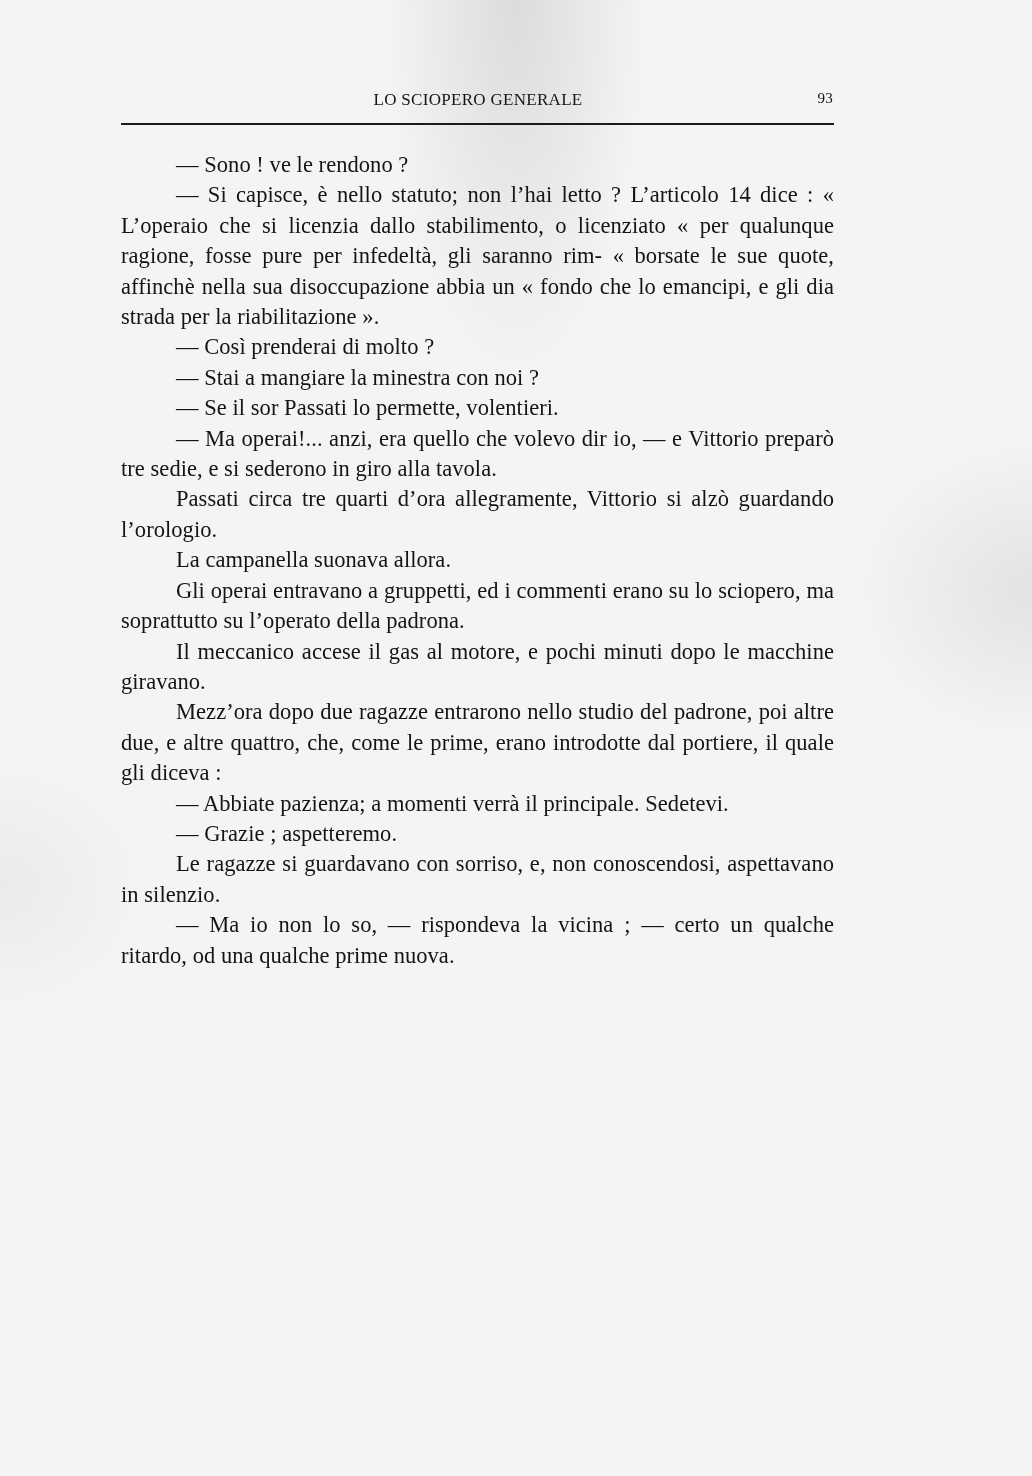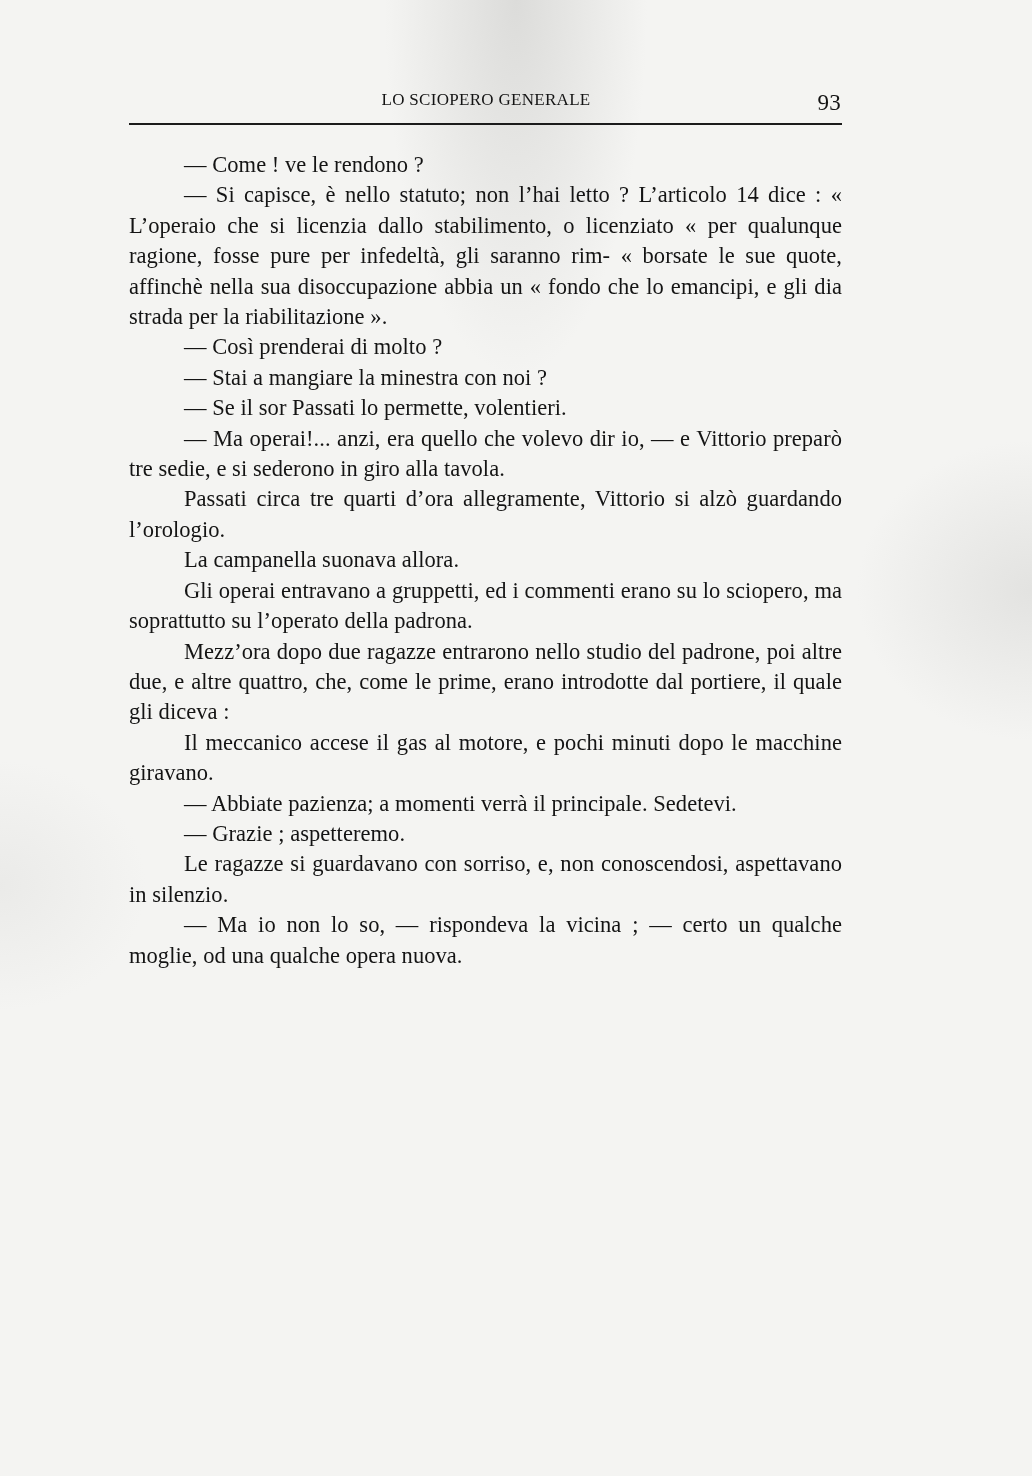--- a/index.html
+++ b/index.html
@@ -14,21 +14,21 @@
       background: #f4f4f2;
       background-image:
         radial-gradient(ellipse at 50% 0%, rgba(200,200,198,0.55) 0%, rgba(244,244,242,0) 18%),
         radial-gradient(ellipse at 100% 40%, rgba(215,215,213,0.6) 0%, rgba(244,244,242,0) 12%),
         radial-gradient(ellipse at 0% 60%, rgba(225,225,223,0.5) 0%, rgba(244,244,242,0) 10%);
       font-family: "Liberation Serif", "DejaVu Serif", serif;
       color: #141414;
     }
     .page {
       position: absolute;
-      left: 8px; top: 0;
+      left: 0; top: 0;
       width: 880px;
       height: 1476px;
       padding-left: 20px;
     }
     .running-head {
       position: absolute;
       left: 123px;
       width: 710px;
       top: 90px;
       height: 24px;
@@ -39,21 +39,21 @@
       position: absolute;
       left: 0;
       width: 710px;
       text-align: center;
       top: 0;
     }
     .page-number {
       position: absolute;
       right: 0;
       top: 0;
-      font-size: 23px;
+      font-size: 15px;
     }
     .head-rule {
       position: absolute;
       left: 121px;
       width: 713px;
       top: 123px;
       height: 0;
       border-top: 2px solid #1b1b1b;
     }
     .text-block {
@@ -76,29 +76,29 @@
 <body>
 
 <div class="page">
   <div class="running-head">
     <span class="running-title">LO SCIOPERO GENERALE</span>
     <span class="page-number">93</span>
   </div>
   <div class="head-rule"></div>
 
   <div class="text-block">
-    <p>— Come ! ve le rendono ?</p>
+    <p>— Sono ! ve le rendono ?</p>
     <p>— Si capisce, è nello statuto; non l’hai letto ? L’articolo 14 dice : « L’operaio che si licenzia dallo stabilimento, o licenziato « per qualunque ragione, fosse pure per infedeltà, gli saranno rim- « borsate le sue quote, affinchè nella sua disoccupazione abbia un « fondo che lo emancipi, e gli dia strada per la riabilitazione ».</p>
     <p>— Così prenderai di molto ?</p>
     <p>— Stai a mangiare la minestra con noi ?</p>
     <p>— Se il sor Passati lo permette, volentieri.</p>
     <p>— Ma operai!... anzi, era quello che volevo dir io, — e Vittorio preparò tre sedie, e si sederono in giro alla tavola.</p>
     <p>Passati circa tre quarti d’ora allegramente, Vittorio si alzò guardando l’orologio.</p>
     <p>La campanella suonava allora.</p>
     <p>Gli operai entravano a gruppetti, ed i commenti erano su lo sciopero, ma soprattutto su l’operato della padrona.</p>
+    <p>Il meccanico accese il gas al motore, e pochi minuti dopo le macchine giravano.</p>
     <p>Mezz’ora dopo due ragazze entrarono nello studio del padrone, poi altre due, e altre quattro, che, come le prime, erano introdotte dal portiere, il quale gli diceva :</p>
-    <p>Il meccanico accese il gas al motore, e pochi minuti dopo le macchine giravano.</p>
     <p>— Abbiate pazienza; a momenti verrà il principale. Sedetevi.</p>
     <p>— Grazie ; aspetteremo.</p>
     <p>Le ragazze si guardavano con sorriso, e, non conoscendosi, aspettavano in silenzio.</p>
-    <p>— Ma io non lo so, — rispondeva la vicina ; — certo un qualche moglie, od una qualche opera nuova.</p>
+    <p>— Ma io non lo so, — rispondeva la vicina ; — certo un qualche ritardo, od una qualche prime nuova.</p>
   </div>
 </div>
 
 </body></html>

